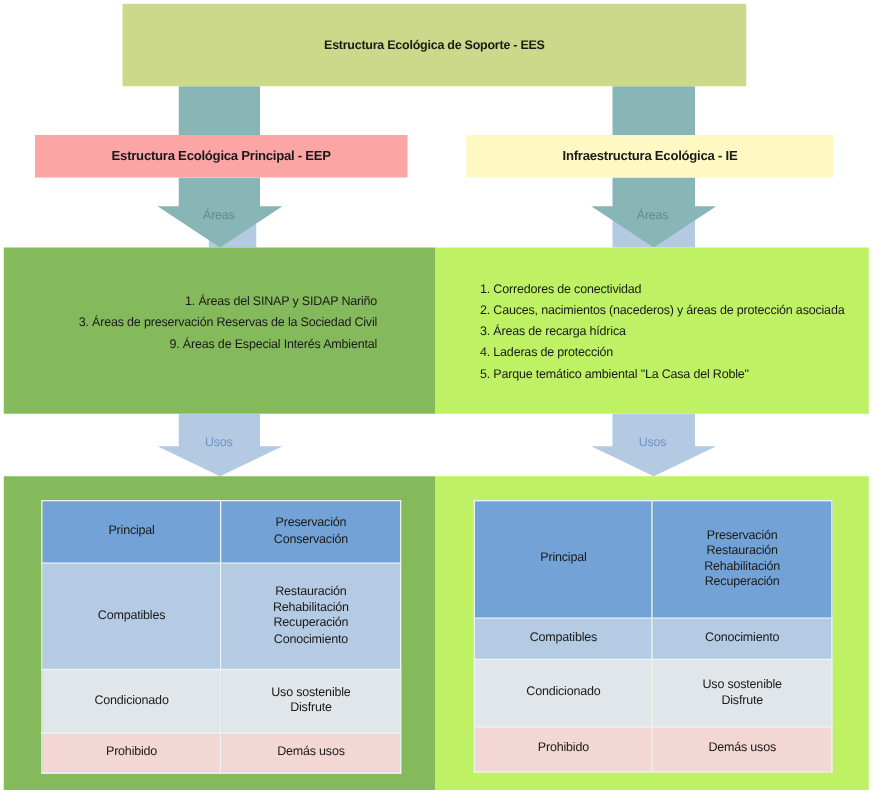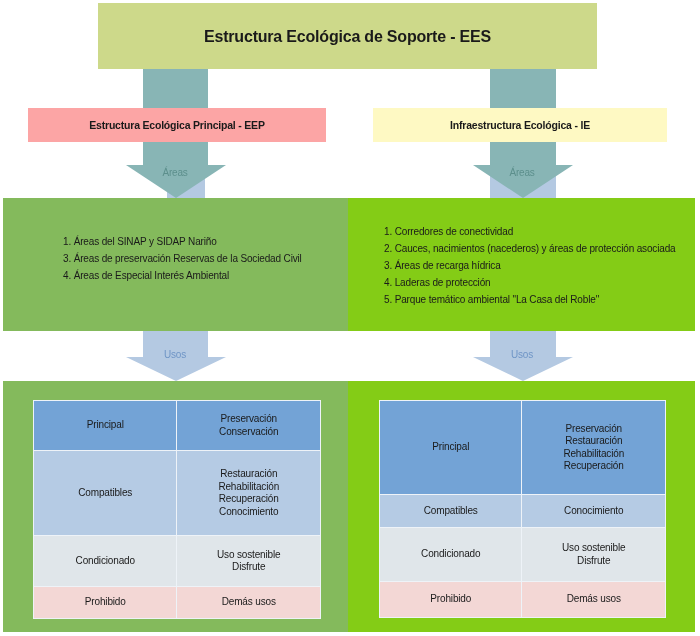--- a/index.html
+++ b/index.html
@@ -1,28 +1,28 @@
 <!DOCTYPE html>
 <html><head>
 <meta charset="utf-8">
 <style>
   html, body { margin: 0; padding: 0; background: #ffffff; }
   body { width: 700px; height: 636px; position: relative; overflow: hidden;
          font-family: "Liberation Sans", "DejaVu Sans", sans-serif; color: #1a1a1a; }
   .abs { position: absolute; }
   .top-box { left: 98px; top: 3px; width: 499px; height: 66px; background: #cdd98a;
              display: flex; flex-direction: column; align-items: center; justify-content: center;
-             font-weight: bold; font-size: 16px; line-height: 13px; letter-spacing: -0.2px; }
+             font-weight: bold; font-size: 10px; line-height: 13px; letter-spacing: -0.2px; }
   .conn { background: #88b5b5; }
   .sub-box { top: 108px; height: 34px; display: flex; align-items: center; justify-content: center;
              font-weight: bold; font-size: 10.5px; letter-spacing: -0.2px; }
   .eep { left: 28px; width: 298px; background: #fca5a5; }
   .ie { left: 373px; width: 294px; background: #fef9c3; }
-  .panel-l { left: 3px; width: 345px; background: #84ba5c; }
-  .panel-r { left: 348px; width: 347px; background: #84cc16; }
+  .panel-l { left: 3px; width: 345px; background: #84ba5c; text-align: right; }
+  .panel-r { left: 348px; width: 347px; background: #bef264; }
   .areas-list { font-size: 10px; line-height: 17px; margin: 0; padding: 0; list-style: none; letter-spacing: -0.15px; }
   .arrow-label { font-size: 10px; font-weight: normal; text-align: center; width: 100px; letter-spacing: -0.2px; }
   .lbl-areas { color: #5c8f8c; }
   .lbl-usos { color: #6f95c6; }
   table.uses { border-collapse: collapse; position: absolute; font-size: 10px; line-height: 12.5px; letter-spacing: -0.15px; }
   table.uses td { border: 1.5px solid #eef3f8; text-align: center; vertical-align: middle; padding: 0; }
   .r-principal td { background: #73a3d6; }
   .r-compat td { background: #b5cbe4; }
   .r-cond td { background: #e0e6ea; }
   .r-prohib td { background: #f3d7d5; }
@@ -55,21 +55,21 @@
 <svg class="abs" style="left:471px; top:142px;" width="104" height="57" viewBox="0 0 104 57">
   <rect x="19" y="26" width="66" height="30" fill="#b4c9e2"></rect>
   <polygon points="19,0 85,0 85,23 102,23 52,56 2,23 19,23" fill="#88b5b5"></polygon>
 </svg>
 <div class="abs arrow-label lbl-areas" style="left:472px; top:167px;">Áreas</div>
 
 <div class="abs panel-l" style="top:198px; height:133px;">
   <ul class="areas-list abs" style="left:60px; top:35px;">
     <li>1. Áreas del SINAP y SIDAP Nariño</li>
     <li>3. Áreas de preservación Reservas de la Sociedad Civil</li>
-    <li>4. Áreas de Especial Interés Ambiental</li>
+    <li>9. Áreas de Especial Interés Ambiental</li>
   </ul>
 </div>
 <div class="abs panel-r" style="top:198px; height:133px;">
   <ul class="areas-list abs" style="left:36px; top:25px;">
     <li>1. Corredores de conectividad</li>
     <li>2. Cauces, nacimientos (nacederos) y áreas de protección asociada</li>
     <li>3. Áreas de recarga hídrica</li>
     <li>4. Laderas de protección</li>
     <li>5. Parque temático ambiental "La Casa del Roble"</li>
   </ul>

